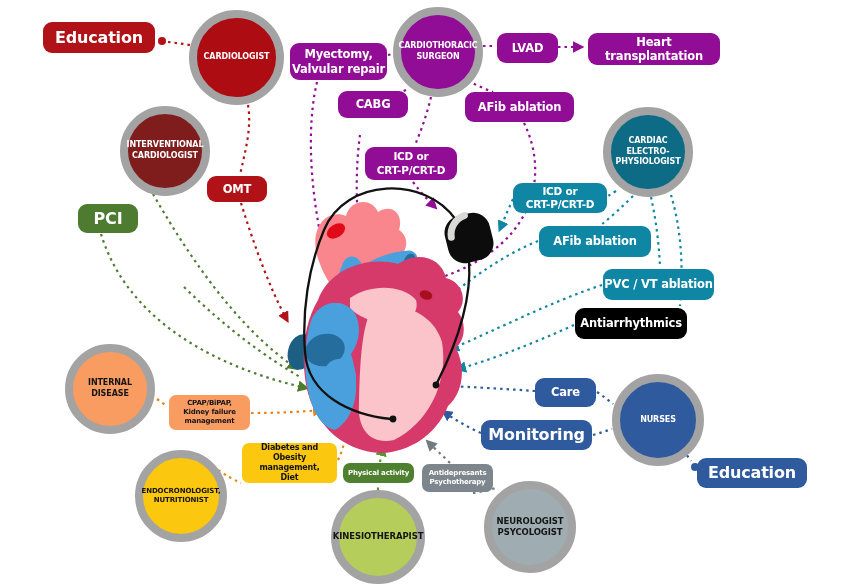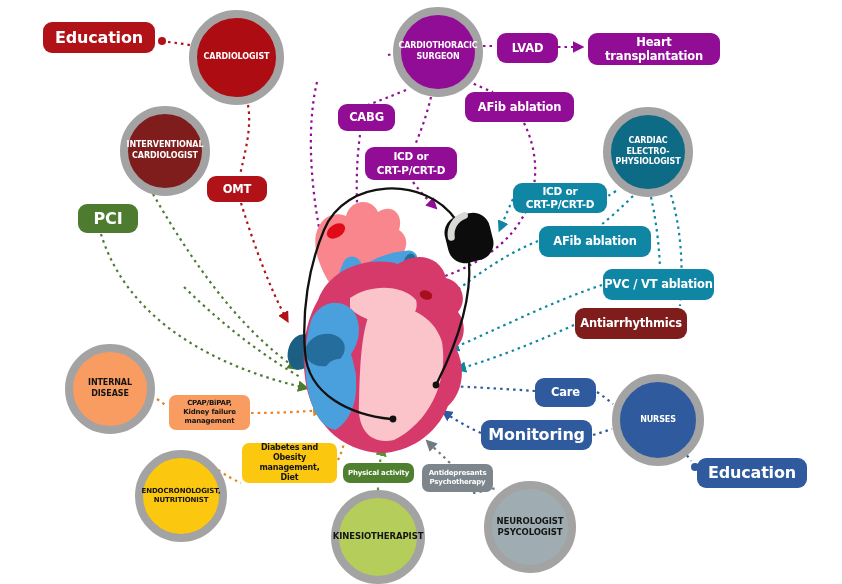--- a/index.html
+++ b/index.html
@@ -164,34 +164,36 @@
 DISEASE</span></div>
   <div class="circle dark fs7" style="left: 135px; top: 450px; width: 92px; height: 92px; background-color: rgb(251, 199, 15);"><span>ENDOCRONOLOGIST,
 NUTRITIONIST</span></div>
   <div class="circle dark fs85" style="left: 331px; top: 490px; width: 94px; height: 94px; background-color: rgb(181, 205, 91);"><span>KINESIOTHERAPIST</span></div>
   <div class="circle dark fs85" style="left: 484px; top: 481px; width: 92px; height: 92px; background-color: rgb(159, 173, 178);"><span>NEUROLOGIST
 PSYCOLOGIST</span></div>
 
   <div class="box fs12" style="left: 43px; top: 22px; width: 112px; height: 31px; background-color: rgb(177, 18, 23);"><span>Education</span></div>
   <div class="box" style="left: 207px; top: 176px; width: 60px; height: 26px; background-color: rgb(177, 18, 23);"><span>OMT</span></div>
 
+  <div class="box" style="left: 290px; top: 43px; width: 97px; height: 37px; background-color: rgb(145, 13, 150);"><span>Myectomy,
+Valvular repair</span></div>
   <div class="box" style="left: 497px; top: 33px; width: 61px; height: 30px; background-color: rgb(145, 13, 150);"><span>LVAD</span></div>
   <div class="box" style="left: 588px; top: 33px; width: 132px; height: 32px; background-color: rgb(145, 13, 150);"><span>Heart transplantation</span></div>
   <div class="box" style="left: 465px; top: 92px; width: 109px; height: 30px; background-color: rgb(145, 13, 150);"><span>AFib ablation</span></div>
-  <div class="box" style="left: 338px; top: 104px; width: 57px; height: 27px; background-color: rgb(145, 13, 150); align-items: center;"><span>CABG</span></div>
+  <div class="box" style="left: 338px; top: 91px; width: 70px; height: 27px; background-color: rgb(145, 13, 150); align-items: center;"><span>CABG</span></div>
   <div class="box fs10" style="left: 365px; top: 147px; width: 92px; height: 33px; background-color: rgb(145, 13, 150);"><span>ICD or
 CRT-P/CRT-D</span></div>
 
   <div class="box fs12" style="left: 78px; top: 204px; width: 60px; height: 29px; background-color: rgb(77, 124, 49);"><span>PCI</span></div>
 
   <div class="box fs10" style="left: 513px; top: 183px; width: 94px; height: 30px; background-color: rgb(15, 134, 164);"><span>ICD or
 CRT-P/CRT-D</span></div>
   <div class="box" style="left: 539px; top: 226px; width: 112px; height: 31px; background-color: rgb(15, 134, 164);"><span>AFib ablation</span></div>
   <div class="box" style="left: 603px; top: 269px; width: 111px; height: 31px; background-color: rgb(15, 134, 164);"><span>PVC / VT ablation</span></div>
-  <div class="box" style="left: 575px; top: 308px; width: 112px; height: 31px; background-color: #7f1d1d;"><span>Antiarrhythmics</span></div>
+  <div class="box" style="left: 575px; top: 308px; width: 112px; height: 31px; background-color: #000000;"><span>Antiarrhythmics</span></div>
 
   <div class="box" style="left: 535px; top: 378px; width: 61px; height: 29px; background-color: rgb(47, 91, 158);"><span>Care</span></div>
   <div class="box fs12" style="left: 481px; top: 420px; width: 111px; height: 30px; background-color: rgb(47, 91, 158);"><span>Monitoring</span></div>
   <div class="box fs12" style="left: 697px; top: 458px; width: 110px; height: 30px; background-color: rgb(47, 91, 158);"><span>Education</span></div>
 
   <div class="box small dark fs7" style="left: 169px; top: 395px; width: 81px; height: 35px; background-color: rgb(248, 156, 97);"><span>CPAP/BiPAP,
 Kidney failure
 management</span></div>
   <div class="box small dark fs8" style="left: 242px; top: 443px; width: 95px; height: 40px; background-color: rgb(251, 199, 15); align-items: center;"><span>Diabetes and
 Obesity management,

